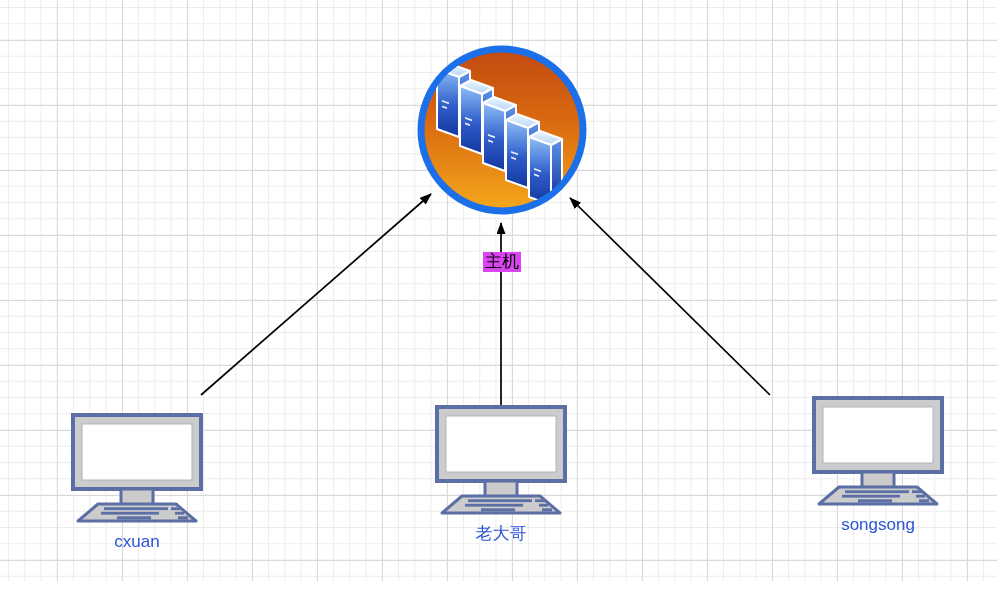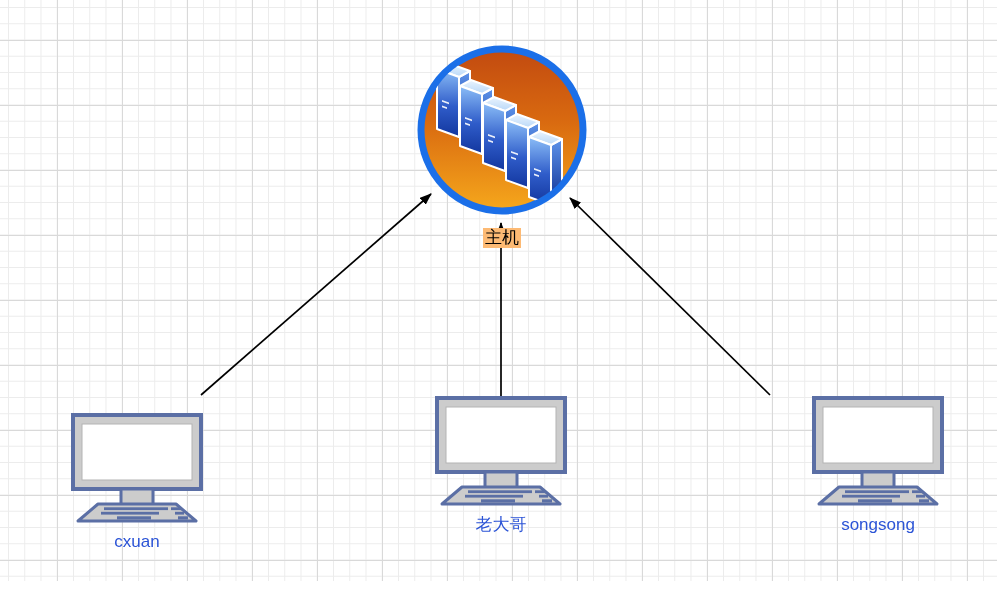--- a/index.html
+++ b/index.html
@@ -21,22 +21,22 @@
     background-position: 57px 40px, 57px 40px, 8px 7px, 8px 7px;
   }
   .overlay{position:absolute;left:0;top:0;}
   .node{position:absolute;}
   .client-node{width:132px;text-align:center;}
   .client-label{
     display:inline-block;margin-top:9px;font-size:17px;line-height:20px;
     color:#2c54d6;white-space:nowrap;
   }
   .host-label{
-    position:absolute;left:502px;top:228px;transform:translateX(-50%);
-    font-size:17px;line-height:20px;color:#000000;background:#fdba74;
+    position:absolute;left:502px;top:252px;transform:translateX(-50%);
+    font-size:17px;line-height:20px;color:#000000;background:#d946ef;
     padding:0 2px;white-space:nowrap;
   }
   svg{display:block;}
 </style>
 </head>
 <body>
 
 <div class="grid"></div>
 
 <svg class="overlay" width="1000" height="589">
@@ -106,21 +106,21 @@
       <rect x="30" y="98.8" width="58" height="2.8"></rect>
       <rect x="46" y="103.3" width="34" height="3.2"></rect>
       <rect x="100" y="94.3" width="11" height="2.8"></rect>
       <rect x="104" y="98.8" width="9" height="2.8"></rect>
       <rect x="107" y="103.3" width="10" height="3.2"></rect>
     </g>
   </svg>
   <span class="client-label">cxuan</span>
 </div>
 
-<div class="node client-node" style="left:435px;top:396px;">
+<div class="node client-node" style="left:435px;top:405px;">
   <svg class="monitor" width="132" height="110" viewBox="0 0 132 110">
     <rect x="2" y="2" width="128" height="74" fill="#cccccc" stroke="#5b6fa5" stroke-width="4"></rect>
     <rect x="11" y="11" width="110" height="56" fill="#ffffff" stroke="#b3b3b3" stroke-width="1"></rect>
     <rect x="50" y="76" width="32" height="16" fill="#cccccc" stroke="#5b6fa5" stroke-width="3"></rect>
     <polygon points="27,91 105,91 125,108 7,108" fill="#cccccc" stroke="#5b6fa5" stroke-width="3" stroke-linejoin="round"></polygon>
     <g fill="#5b6fa5">
       <rect x="33" y="94.3" width="64" height="2.8"></rect>
       <rect x="30" y="98.8" width="58" height="2.8"></rect>
       <rect x="46" y="103.3" width="34" height="3.2"></rect>
       <rect x="100" y="94.3" width="11" height="2.8"></rect>

